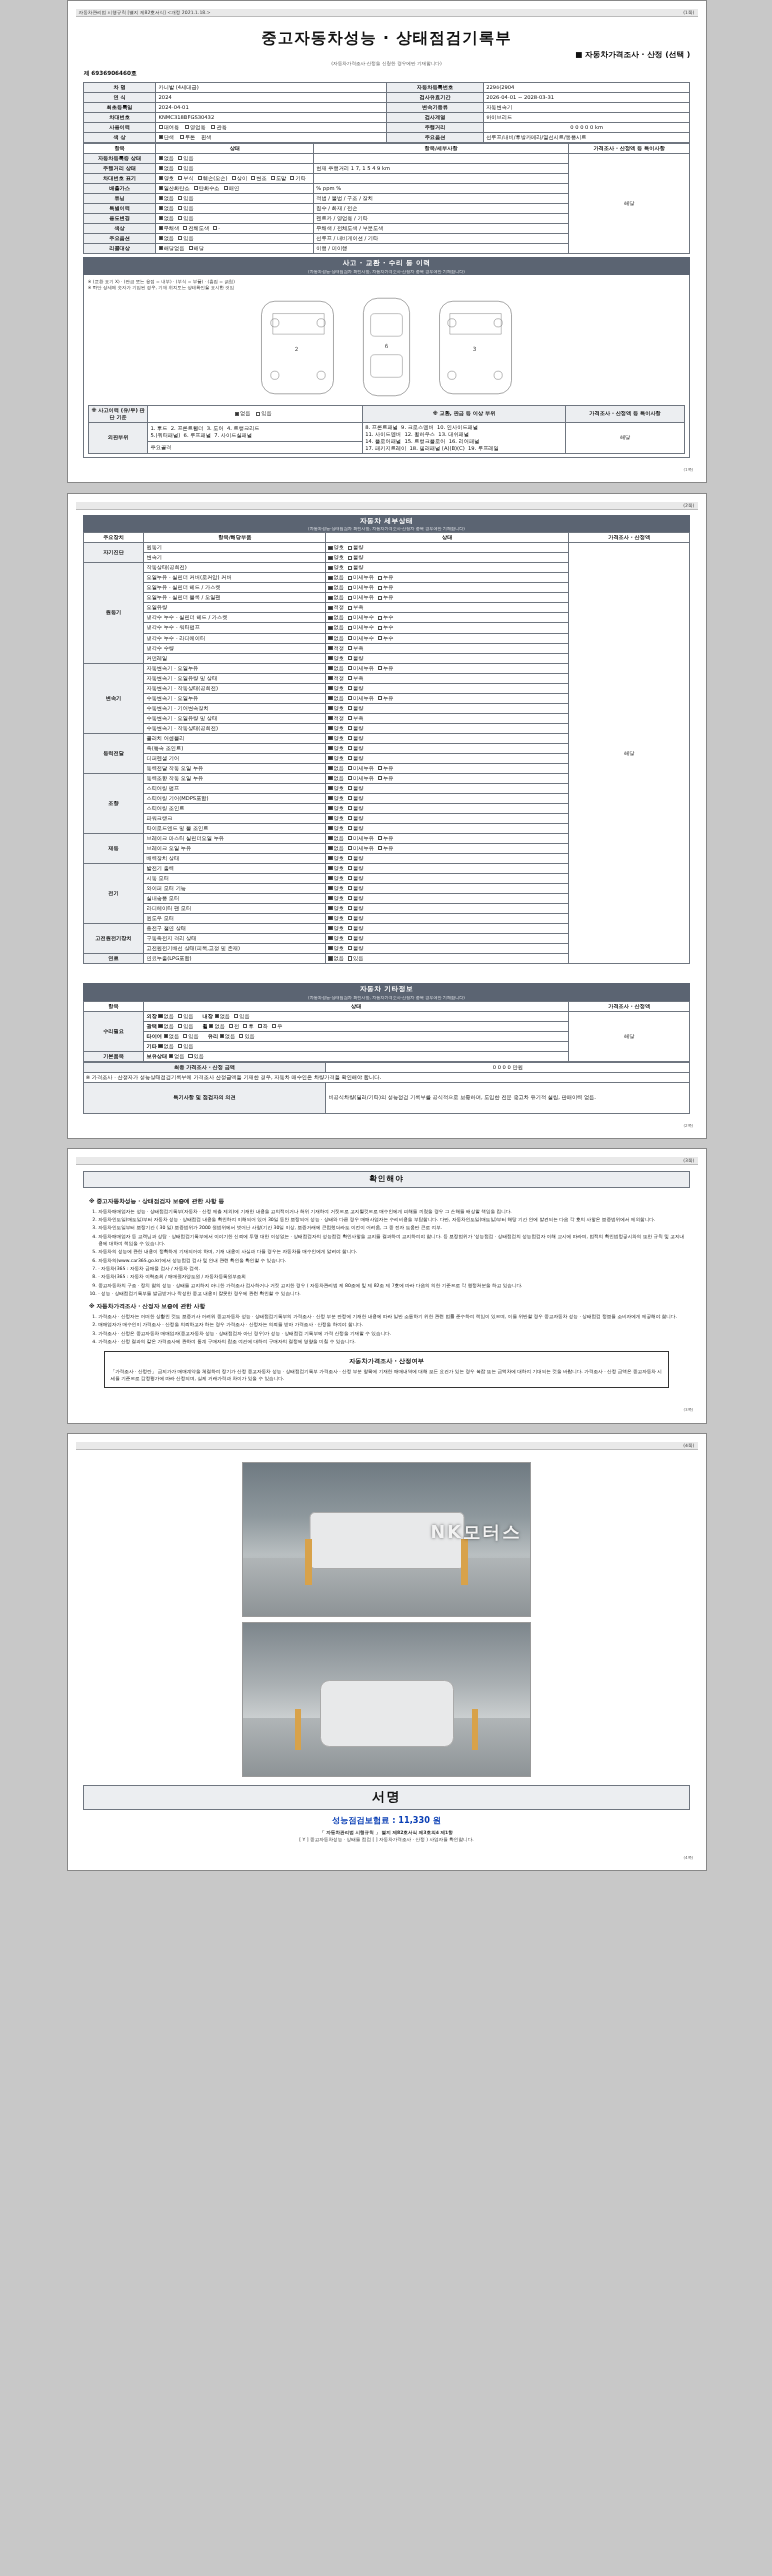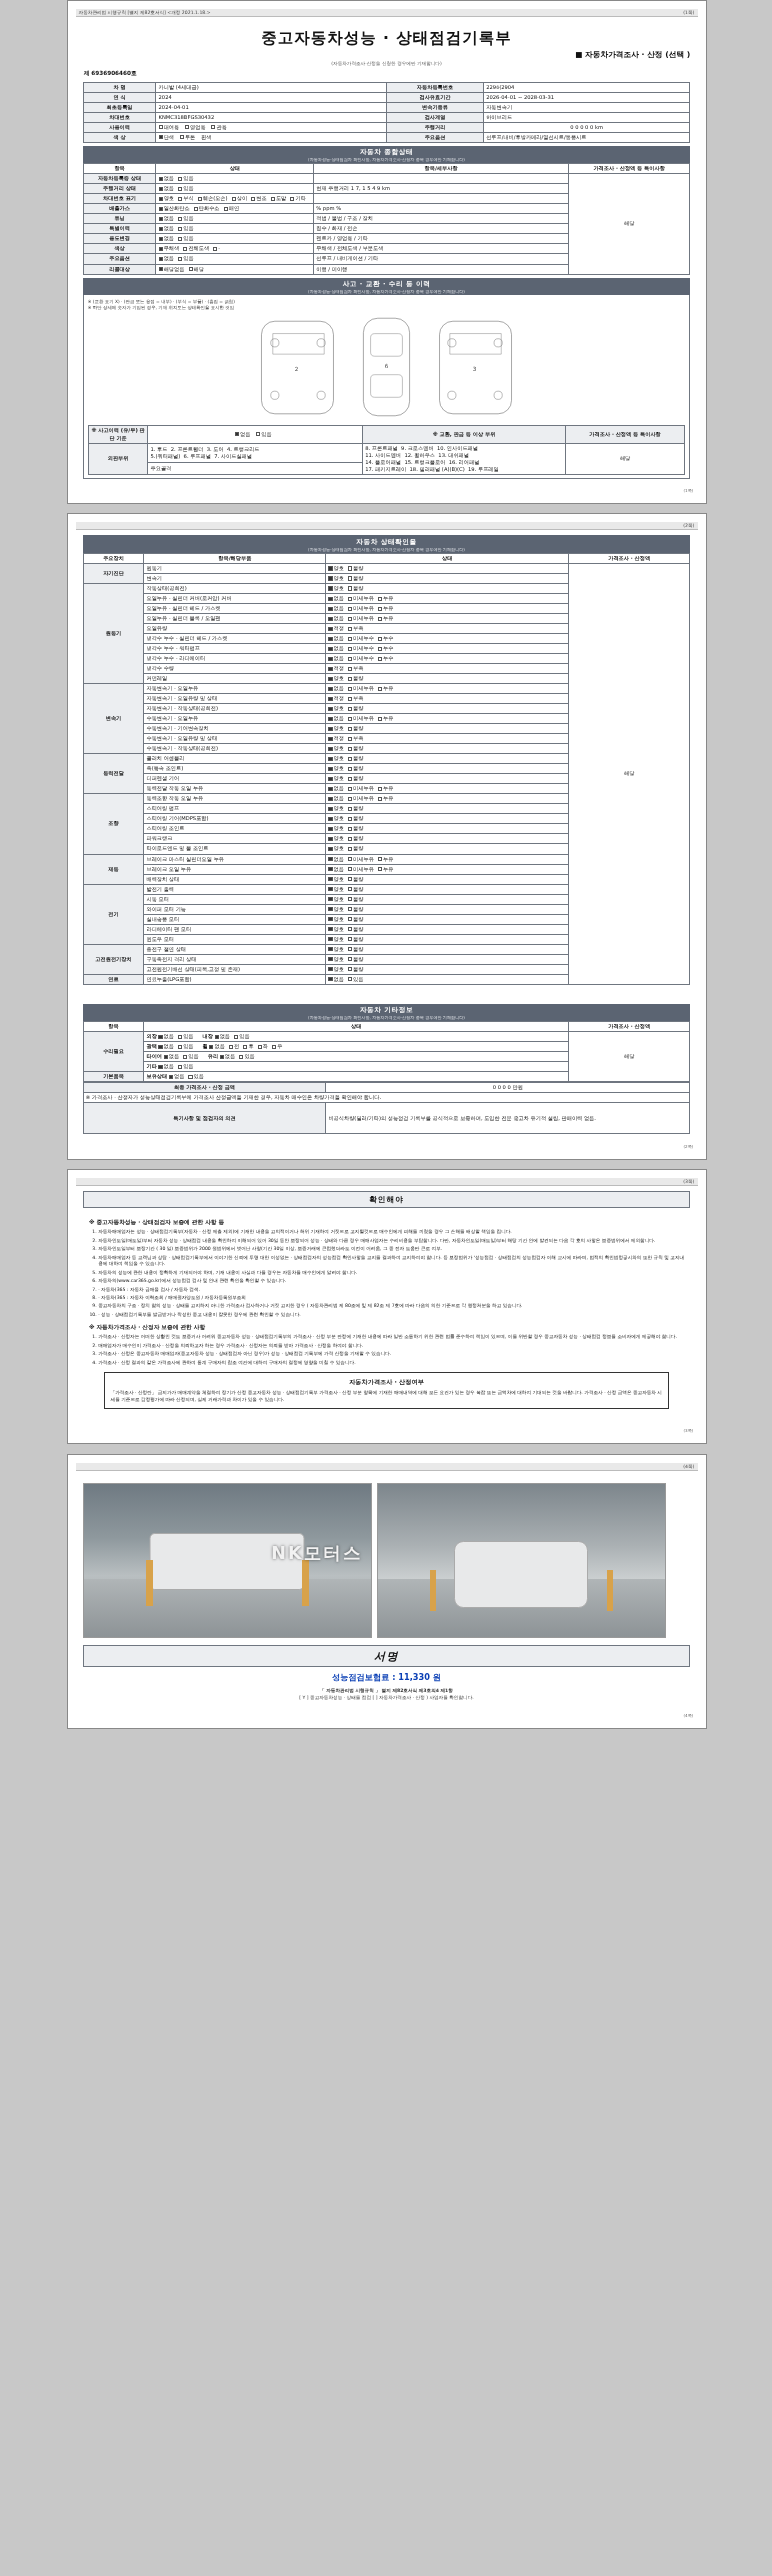--- a/index.html
+++ b/index.html
@@ -142,21 +142,21 @@
   .boxed .bt { text-align:center; font-weight:bold; font-size:6.2px; margin-bottom:2.1px; }
   .photo-title {
     background:#eceef1;
     border:0.5px solid #6f7680;
     text-align:center;
     font-size:7.7px;
     font-weight:bold;
     padding:3.1px 0;
     letter-spacing:1.5px;
   }
-  .photos { padding:7.2px 0; display:flex; flex-direction:row; align-items:center; gap:5.2px; }
+  .photos { padding:7.2px 0; display:flex; flex-direction:column; align-items:center; gap:5.2px; }
   .photo {
     width:289px; height:155px;
     border:0.5px solid #999;
     position:relative;
     overflow:hidden;
   }
   .ph1 { background:linear-gradient(#6f7a82 0%, #8e989d 35%, #b9bfc1 60%, #9aa1a4 100%); }
   .ph2 { background:linear-gradient(#7d868c 0%, #aab0b3 40%, #cfd3d4 65%, #9ba1a4 100%); }
   .ph-floor { position:absolute; left:0; right:0; bottom:0; height:38%; background:linear-gradient(#b0b5b7,#8d9396); }
   .ph-car {
@@ -165,25 +165,24 @@
   }
   .ph-lift { position:absolute; background:#d8a24a; }
   .ph-txt {
     position:absolute; color:#f2f2f2; font-weight:bold; font-size:17.5px;
     letter-spacing:2.1px; text-shadow:0 0 3.1px rgba(0,0,0,.6);
   }
   .sign-title {
     background:#eceef1;
     border:0.5px solid #6f7680;
     text-align:center;
-    font-size:11px;
+    font-size:13px;
     font-weight:bold;
     padding:2.6px 0;
     letter-spacing:1.5px;
-    font-style:italic;
   }
   .sign-fee {
     text-align:center;
     color:#0a3fb5;
     font-weight:bold;
     font-size:8.2px;
     padding:5.2px 0 3.1px 0;
   }
   .sign-foot { text-align:center; font-size:4.6px; color:#333; padding:0 0 2.1px 0; line-height:1.6; }
   .sign-foot .b { font-weight:bold; }
@@ -253,24 +252,20 @@
             <span class="opt"><span class="cb on"></span><span>단색</span></span>
             <span class="opt"><span class="cb"></span><span>투톤</span></span>
             <span class="opt">흰색</span>
           </td>
           <td class="lbl">주요옵션</td>
           <td class="mini">선루프/내비/후방카메라/열선시트/통풍시트</td>
         </tr>
       </tbody>
     </table>
 
-    <div class="section-bar" style="margin-top:3.1px">
-      <span>자동차 종합상태</span>
-      <span class="sb-sub">(자동차성능·상태점검자 확인사항, 자동차가격조사·산정자 중복 경우에만 기재합니다)</span>
-    </div>
     <table class="grid inline-rows">
       <colgroup>
           <col style="width:12%">
           <col style="width:26%">
           <col style="width:42%">
           <col style="width:20%">
         </colgroup>
       <thead>
         <tr>
           <th class="lbl">항목</th>
@@ -421,21 +416,21 @@
   <div class="page-foot">(1쪽)</div>
 </div>
 
 <div class="page">
   <div class="toprule">
     <span></span>
     <span>(2쪽)</span>
   </div>
   <div class="page-inner">
     <div class="section-bar">
-      <span>자동차 상태확인을</span>
+      <span>자동차 세부상태</span>
       <span class="sb-sub">(자동차성능·상태점검자 확인사항, 자동차가격조사·산정자 중복 경우에만 기재합니다)</span>
     </div>
     <table class="grid dot-row">
       <colgroup>
           <col style="width:10%">
           <col style="width:30%">
           <col style="width:40%">
           <col style="width:20%">
         </colgroup>
       <thead>

